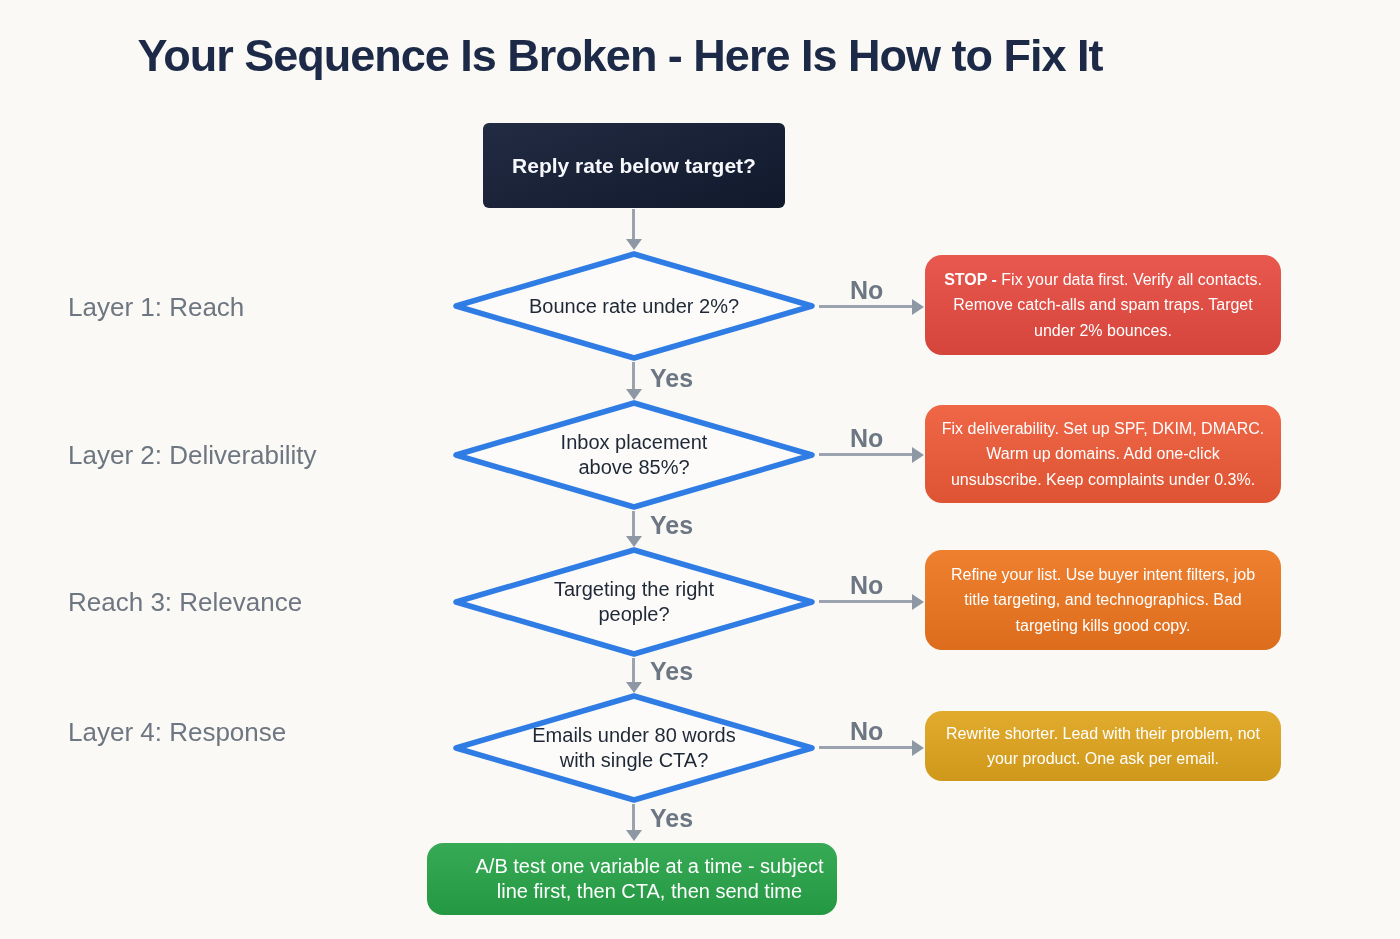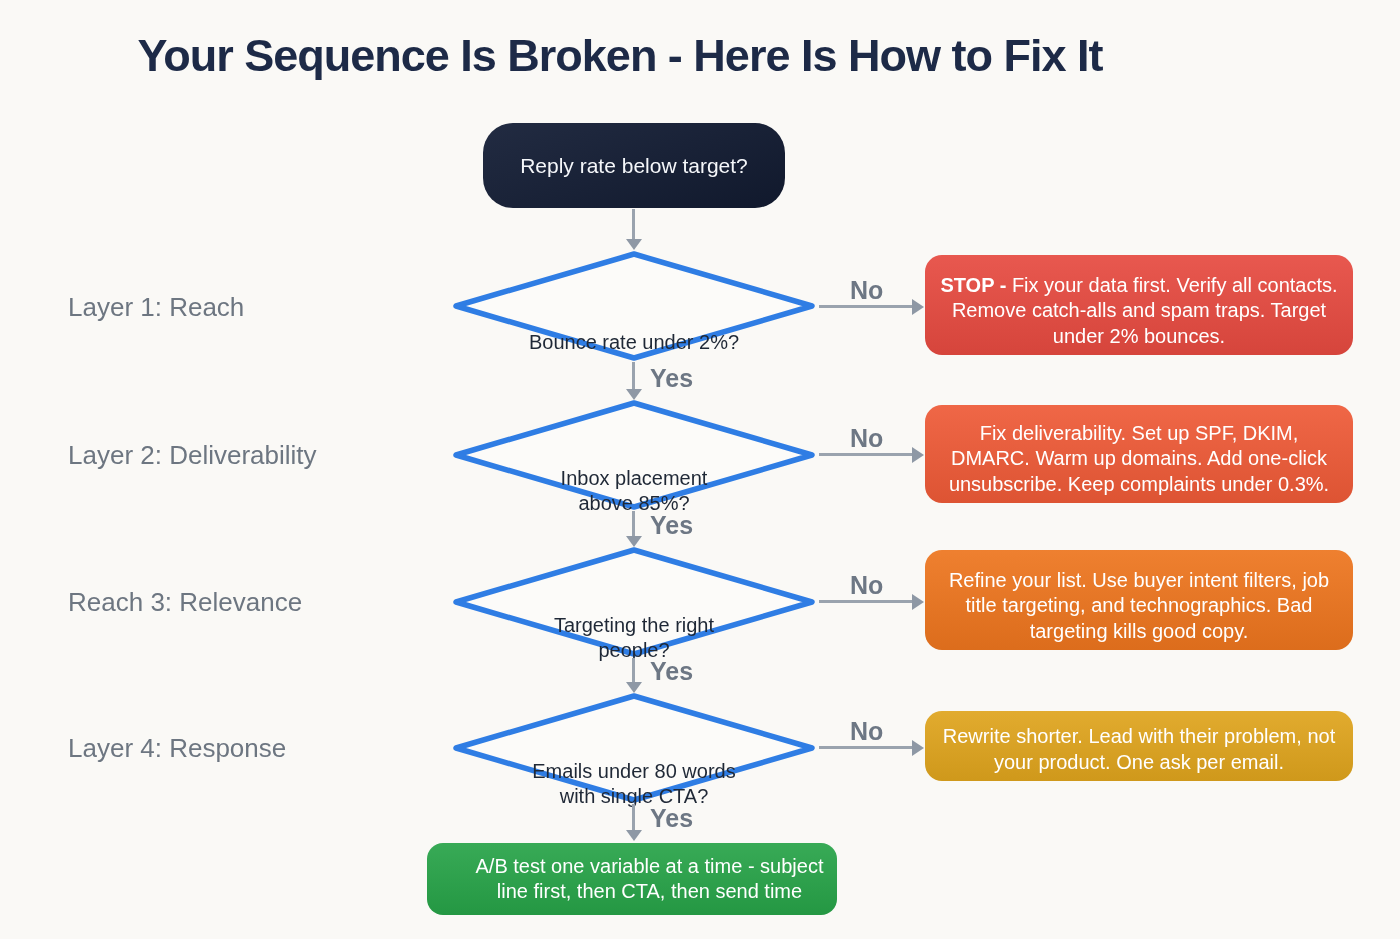--- a/index.html
+++ b/index.html
@@ -16,29 +16,29 @@
   .title{
     position:absolute;top:30px;left:0;width:1240px;
     text-align:center;
     font-size:45px;font-weight:700;letter-spacing:-1px;
     color:#1d2a47;
   }
   .start-node{
     position:absolute;left:483px;top:123px;width:302px;height:85px;
     background:#141e36;
     background-image:linear-gradient(160deg,rgba(255,255,255,.06),rgba(0,0,0,.18));
-    border-radius:30px;
+    border-radius:6px;
     display:flex;align-items:center;justify-content:center;
-    color:#f5f7fa;font-size:21px;
+    color:#f5f7fa;font-size:21px;font-weight:bold;
   }
   .diamond{position:absolute;left:452px;width:364px;height:110px;}
   .diamond svg{position:absolute;left:0;top:0;width:100%;height:100%;}
   .diamond .dlabel{
     position:absolute;left:50%;top:50%;transform:translate(-50%,-50%);
-    text-align:center;color:#1f2836;font-size:20px;line-height:25px;margin-top:36px;
+    text-align:center;color:#1f2836;font-size:20px;line-height:25px;
   }
   .d1 .dlabel{width:270px;}
   .d2 .dlabel{width:180px;}
   .d3 .dlabel{width:210px;}
   .d4 .dlabel{width:240px;}
   .varrow{position:absolute;width:3px;background:#9aa3ae;margin-left:-1px;}
   .varrow::after{
     content:"";position:absolute;left:50%;bottom:-10px;transform:translateX(-50%);
     width:0;height:0;
     border-left:8px solid transparent;border-right:8px solid transparent;
@@ -51,25 +51,25 @@
     border-top:8px solid transparent;border-bottom:8px solid transparent;
     border-left:12px solid #8e98a5;
   }
   .branch-label{
     position:absolute;font-size:25px;font-weight:700;color:#6d7784;
   }
   .layer-label{
     position:absolute;left:68px;font-size:26px;color:#6d7681;
   }
   .action-box{
-    position:absolute;left:925px;width:428px;
+    position:absolute;left:925px;width:356px;
     border-radius:17px;
     background-image:linear-gradient(180deg,rgba(255,255,255,.08),rgba(0,0,0,.07));
-    display:flex;align-items:flex-end;justify-content:center;
-    color:#ffffff;font-size:20px;line-height:25.5px;text-align:center;
+    display:flex;align-items:center;justify-content:center;
+    color:#ffffff;font-size:16px;line-height:25.5px;text-align:center;
     padding:6px 14px;box-sizing:border-box;
   }
   .final-node{
     position:absolute;left:427px;top:843px;width:410px;height:72px;
     border-radius:16px;
     background-image:linear-gradient(180deg,rgba(255,255,255,.08),rgba(0,0,0,.07));
     display:flex;align-items:center;justify-content:center;
     color:#ffffff;font-size:20px;line-height:25px;text-align:center;
     padding:4px 12px;box-sizing:border-box;
   }
@@ -83,21 +83,21 @@
   <div class="title">Your Sequence Is Broken - Here Is How to Fix It</div>
 
   <div class="start-node">
     <span>Reply rate below target?</span>
   </div>
   <div class="varrow" style="left:633px;top:209px;height:31px;"></div>
 
   <div class="layer-label" style="top:292px;">Layer 1: Reach</div>
   <div class="layer-label" style="top:440px;">Layer 2: Deliverability</div>
   <div class="layer-label" style="top:587px;">Reach 3: Relevance</div>
-  <div class="layer-label" style="top:733px;">Layer 4: Response</div>
+  <div class="layer-label" style="top:717px;">Layer 4: Response</div>
 
   <div class="diamond d1" style="top:251px;">
     <svg viewBox="0 0 364 110">
       <polygon points="182,3 360,55 182,107 4,55" fill="#fcfbf9" stroke="#2f7de4" stroke-width="5.5" stroke-linejoin="round"></polygon>
     </svg>
     <div class="dlabel">Bounce rate under 2%?</div>
   </div>
   <div class="harrow" style="left:819px;top:305px;width:94px;"></div>
   <div class="branch-label" style="left:850px;top:276px;">No</div>
   <div class="action-box" style="top: 255px; height: 100px; background-color: rgb(230, 74, 64);">

